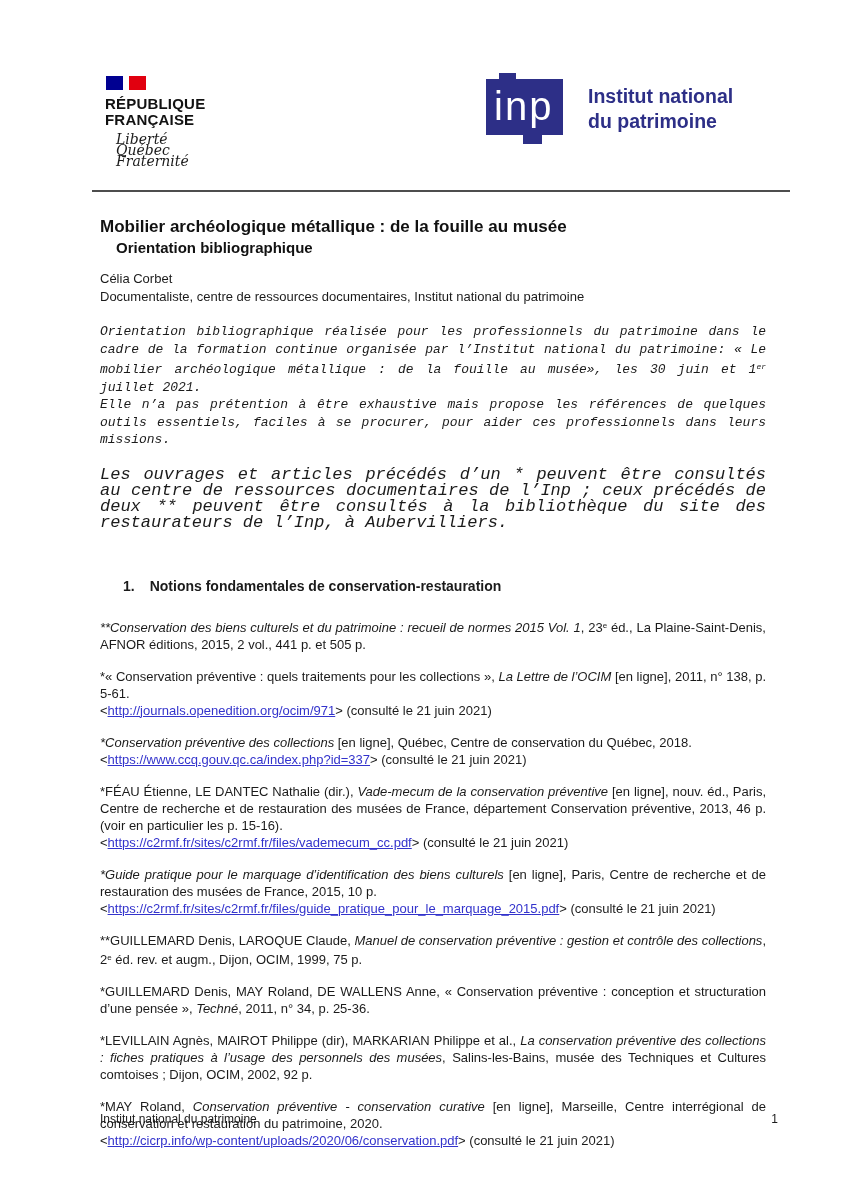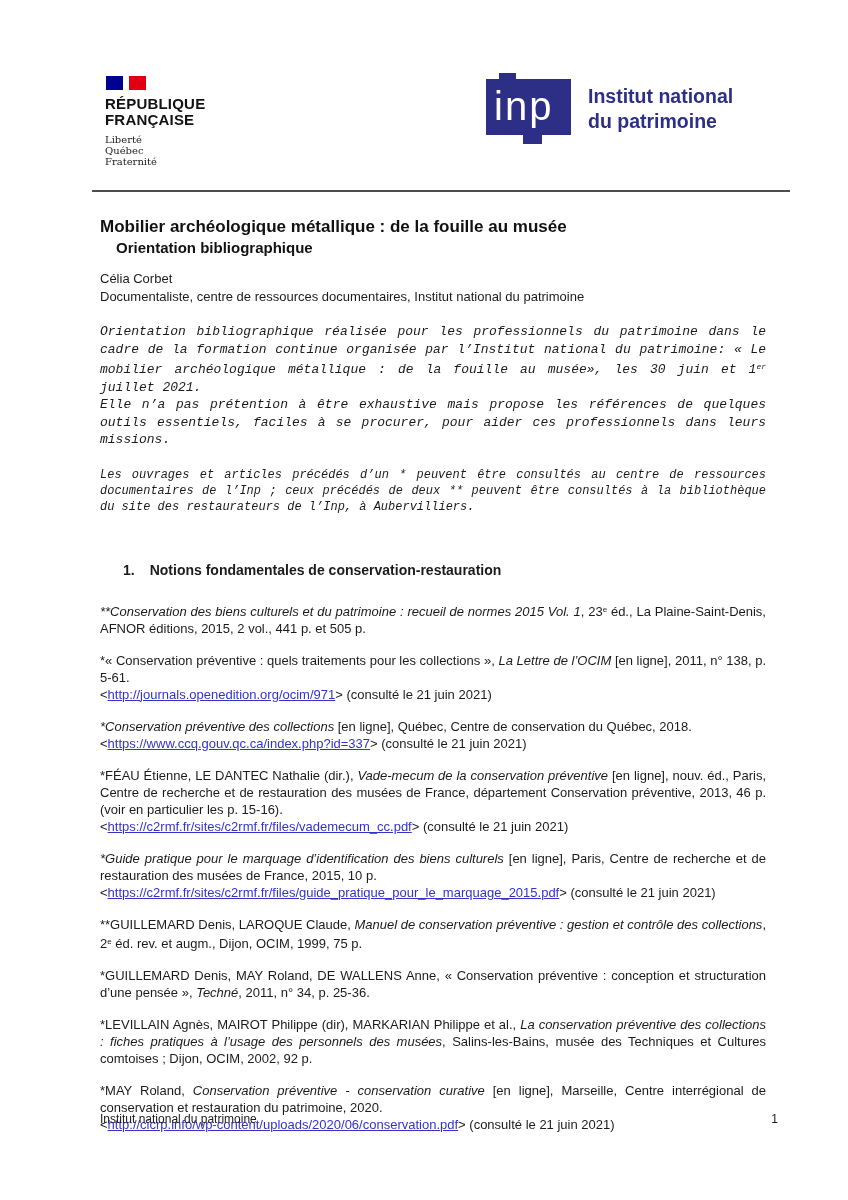--- a/index.html
+++ b/index.html
@@ -10,41 +10,41 @@
     -webkit-font-smoothing:antialiased;
   }
   .page { position:relative; width:844px; height:1200px; overflow:hidden; background:#fff; }
 
   
   .marianne { position:absolute; left:105px; top:76px; }
   .flag { display:flex; gap:6px; height:14px; margin:0 0 6px 1px; }
   .flag .b { width:17px; background:#000091; }
   .flag .r { width:17px; background:#e1000f; }
   .rf-name { font-weight:bold; font-size:15px; line-height:15.5px; letter-spacing:.2px; color:#121212; }
-  .motto { margin-top:7px; font-family:"DejaVu Serif", serif; font-size:10px; line-height:11px; color:#1b1b1b; }
+  .motto { margin-top:7px; font-family:"DejaVu Serif", serif; font-style:italic; font-size:14px; line-height:11px; color:#1b1b1b;margin-left:11px; }
 
   
   .inp-logo { position:absolute; left:486px; top:79px; }
-  .inp-box { position:relative; width:77px; height:56px; background:#2d2f87;padding-left:8px; }
+  .inp-box { position:relative; width:77px; height:56px; background:#2d2f87; }
   .inp-box::before { content:""; position:absolute; left:13px; top:-6px; width:17px; height:6px; background:#2d2f87; }
   .inp-box::after  { content:""; position:absolute; left:37px; bottom:-9px; width:19px; height:9px; background:#2d2f87; }
   .inp-acronym { position:absolute; left:8px; top:0; color:#fff; font-size:40px; line-height:54px; letter-spacing:2px; font-weight:400; }
   .inp-label { position:absolute; left:102px; top:5px; color:#2d2f87; font-weight:bold; font-size:19.5px; line-height:25px; white-space:nowrap; }
 
   .top-rule { position:absolute; left:92px; top:190px; width:698px; height:2px; background:#4d4d4d; }
 
   
   .content { position:absolute; left:100px; top:216px; width:666px; }
   .doc-title { margin:0; font-size:17px; line-height:21px; font-weight:bold; color:#111; }
   .doc-subtitle { margin:1px 0 13px 16px; font-size:15px; line-height:19px; font-weight:bold; color:#111; }
   .author-line { margin:0; font-size:13px; line-height:18px; }
   .author-block { margin-bottom:17px; }
   .para { font-size:13px; line-height:17.5px; text-align:justify; margin:0 0 18px 0;font-family:Liberation Mono, monospace; }
   .italic { font-style:italic; }
-  .note { font-size:12px; line-height:16px; margin-bottom:0; }
+  .note { font-size:17px; line-height:16px; margin-bottom:0; }
   .section-heading { margin:46px 0 22px 0; font-size:14px; line-height:18px; font-weight:bold; padding-left:23px; }
   .section-heading .num { margin-right:15px; }
   .entry { font-size:13px; line-height:17px; text-align:justify; margin:0 0 15px 0; }
   .r-i { font-style:italic; }
   .r-sup { font-size:8px; vertical-align:4px; }
   .r-link { color:#3333cc; text-decoration:underline; cursor:pointer; }
 
   
   .footer-left { position:absolute; left:100px; top:1112px; font-size:12px; line-height:15px; color:#1b1b1b; }
   .footer-page { position:absolute; left:758px; top:1112px; width:20px; text-align:right; font-size:12px; line-height:15px; color:#1b1b1b; }

